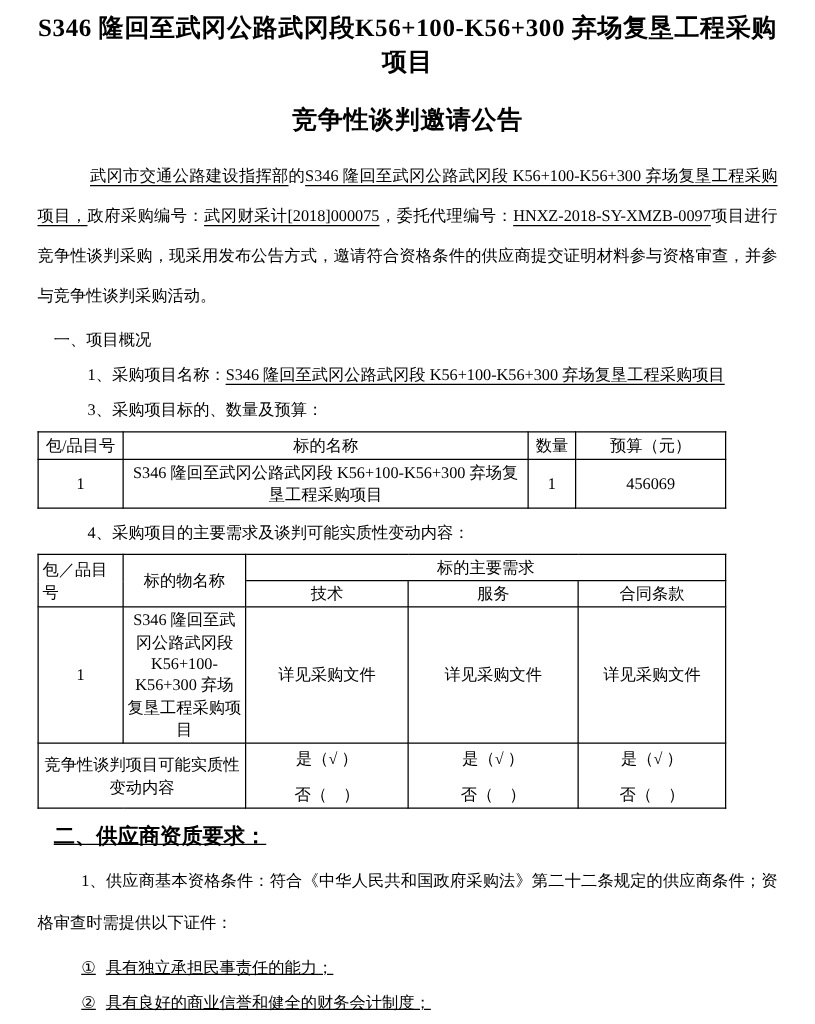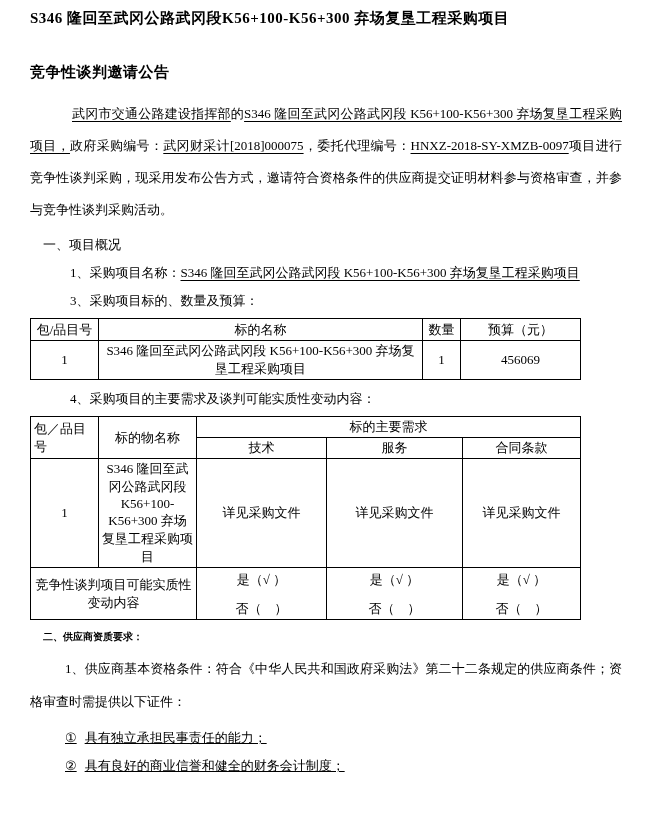--- a/index.html
+++ b/index.html
@@ -3,33 +3,33 @@
 <meta charset="utf-8">
 <style>
   html,body { margin:0; padding:0; background:#ffffff; }
   body {
     width:652px; height:819px; overflow:hidden;
     font-family:"Liberation Serif","DejaVu Serif",serif;
     color:#000;
   }
   .doc { padding:6px 30px 0 30px; }
 
-  .title { text-align:left; font-weight:bold; font-size:15px; letter-spacing:0.5px; }
+  .title { text-align:center; font-weight:bold; font-size:20px; letter-spacing:0.5px; }
   .title-1 { margin:3px 0 0 0; }
-  .title-2 { margin:35px 0 0 0; }
+  .title-2 { margin:19px 0 0 0; }
 
   .intro {
     margin:16px 0 0 0;
     font-size:13px; line-height:32px;
     text-align:justify; text-indent:42px;
   }
   .u { text-decoration:underline; text-underline-offset:3px; }
 
   .sec-heading { font-size:13px; margin:10px 0 0 13px; }
-  .sec-heading.bold { font-weight:bold; font-size:10px; }
+  .sec-heading.bold { font-weight:bold; font-size:17px;text-decoration:underline; }
 
   .list-item { font-size:13px; margin:10px 0 0 40px; }
   .list-item.sub { margin-left:54px; }
 
   table { border-collapse:collapse; table-layout:fixed; margin:8px 0 0 0; font-size:13px; }
   td, th { border:1px solid #000; font-weight:normal; text-align:center; vertical-align:middle; padding:1px 3px; overflow:hidden; }
 
   .t1 { width:550px; }
   .t1 .r-head { height:22px; }
   .t1 .r-data { height:29px; }

